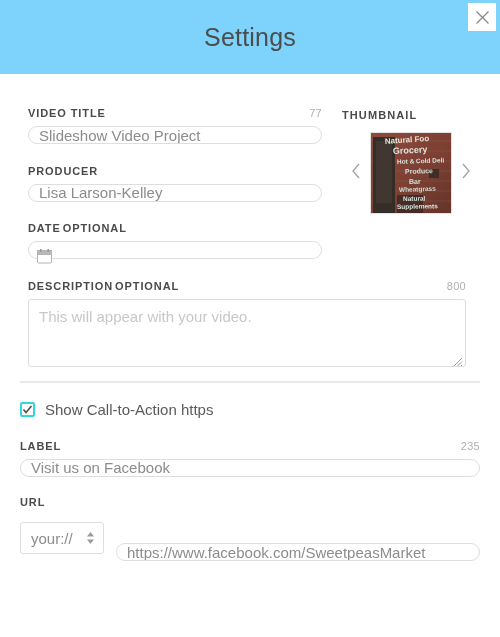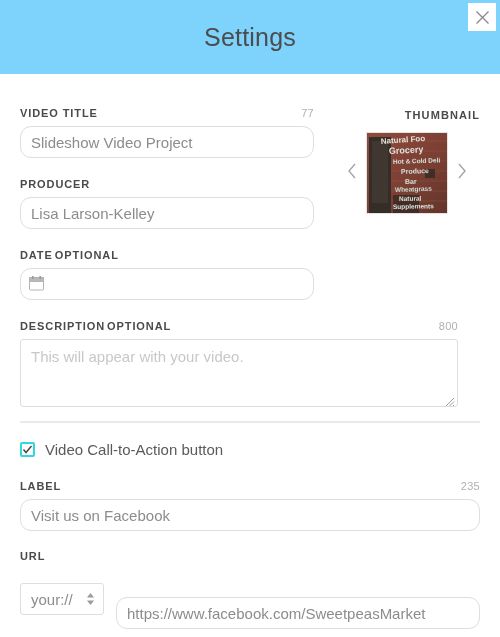--- a/index.html
+++ b/index.html
@@ -46,20 +46,21 @@
   .close-btn svg { display: block; }
 
   
   .modal-body {
     padding: 0 20px;
     box-sizing: border-box;
   }
   .top-grid {
     display: flex;
     padding-top: 33px;
+    margin-left: 8px;
   }
   .form-col {
     width: 294px;
     flex: 0 0 294px;
   }
   .thumb-col {
     flex: 1 1 auto;
     padding-left: 20px;
     padding-top: 2px;
   }
@@ -86,21 +87,21 @@
   }
   .counter {
     font-size: 11px;
     color: #b0b0b0;
     letter-spacing: 0.3px;
   }
 
   .text-input {
     width: 100%;
     box-sizing: border-box;
-    height: 32px;
+    height: 18px;
     border: 1px solid #dedede;
     border-radius: 11px;
     background: #ffffff;
     padding: 0 10px;
     font-family: "Liberation Sans", sans-serif;
     font-size: 15px;
     color: #8c8c8c;
     outline: none;
   }
   .text-input::placeholder { color: #c4c4c4; }
@@ -142,21 +143,21 @@
     height: 11px;
     pointer-events: none;
   }
 
   
   .thumb-label {
     font-size: 11px;
     font-weight: bold;
     letter-spacing: 1.1px;
     color: #4a4a4a;
-    text-align: right;
+    text-align: left;
     margin-bottom: 11px;
     text-transform: uppercase;
   }
   .thumb-row {
     display: flex;
     align-items: center;
     justify-content: center;
   }
   .thumb-arrow {
     width: 16px;
@@ -394,21 +395,21 @@
   <div class="cta-section">
 
     <div class="checkbox-row">
       <span class="checkbox">
         <span>
           <svg width="11" height="11" viewBox="0 0 11 11">
             <path d="M1.5 5.5 L4 8.5 L9.5 2" stroke="#4a4a4a" stroke-width="1.5" fill="none"></path>
           </svg>
         </span>
       </span>
-      <span class="checkbox-label">Video Call-to-Action button</span>
+      <span class="checkbox-label">Show Call-to-Action https</span>
     </div>
 
     <div class="full-field">
       <div class="label-row">
         <span class="field-label">LABEL</span>
         <span class="counter">235</span>
       </div>
       <input class="text-input" type="text" value="Visit us on Facebook" style="">
     </div>
 

